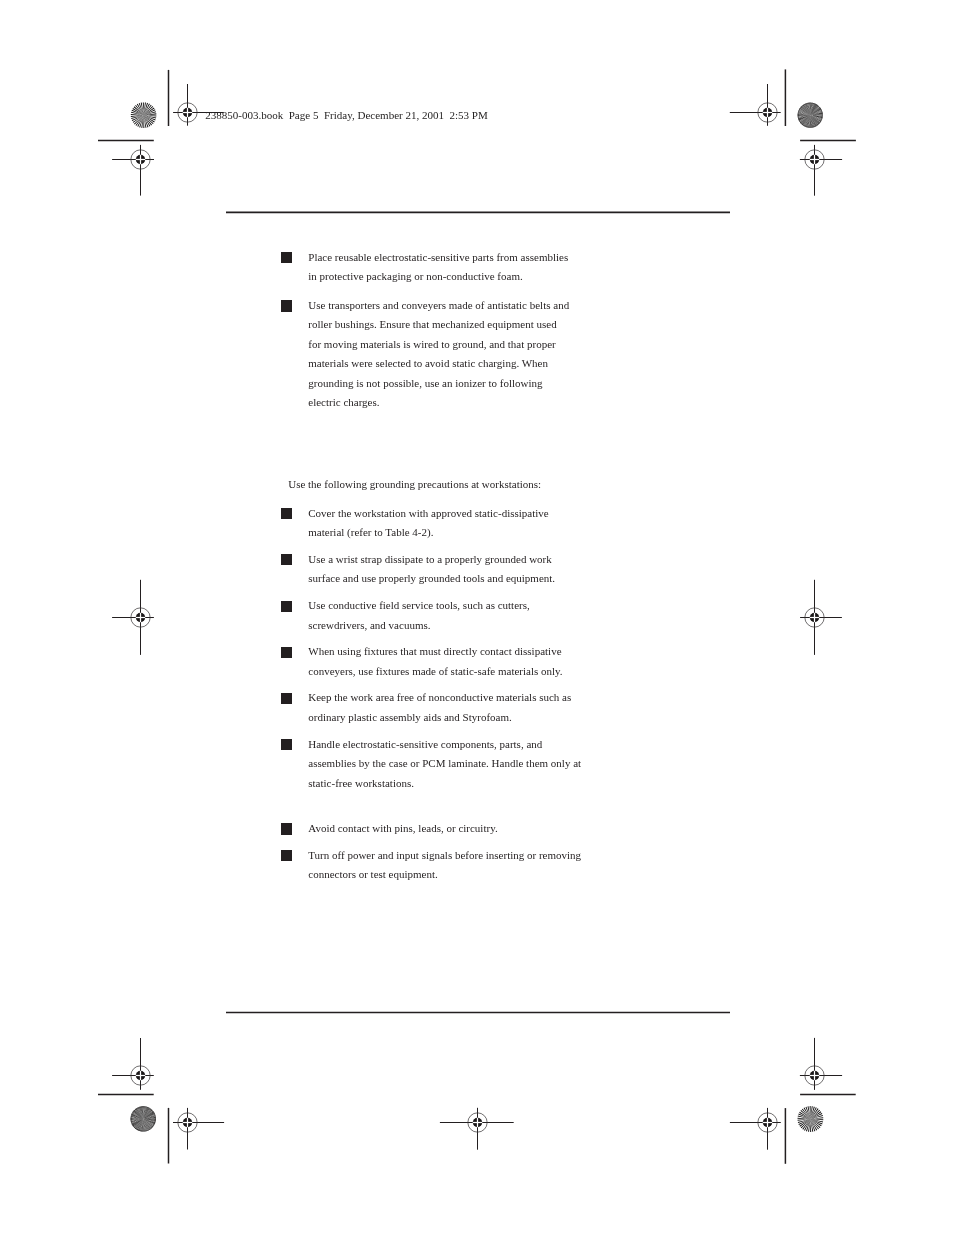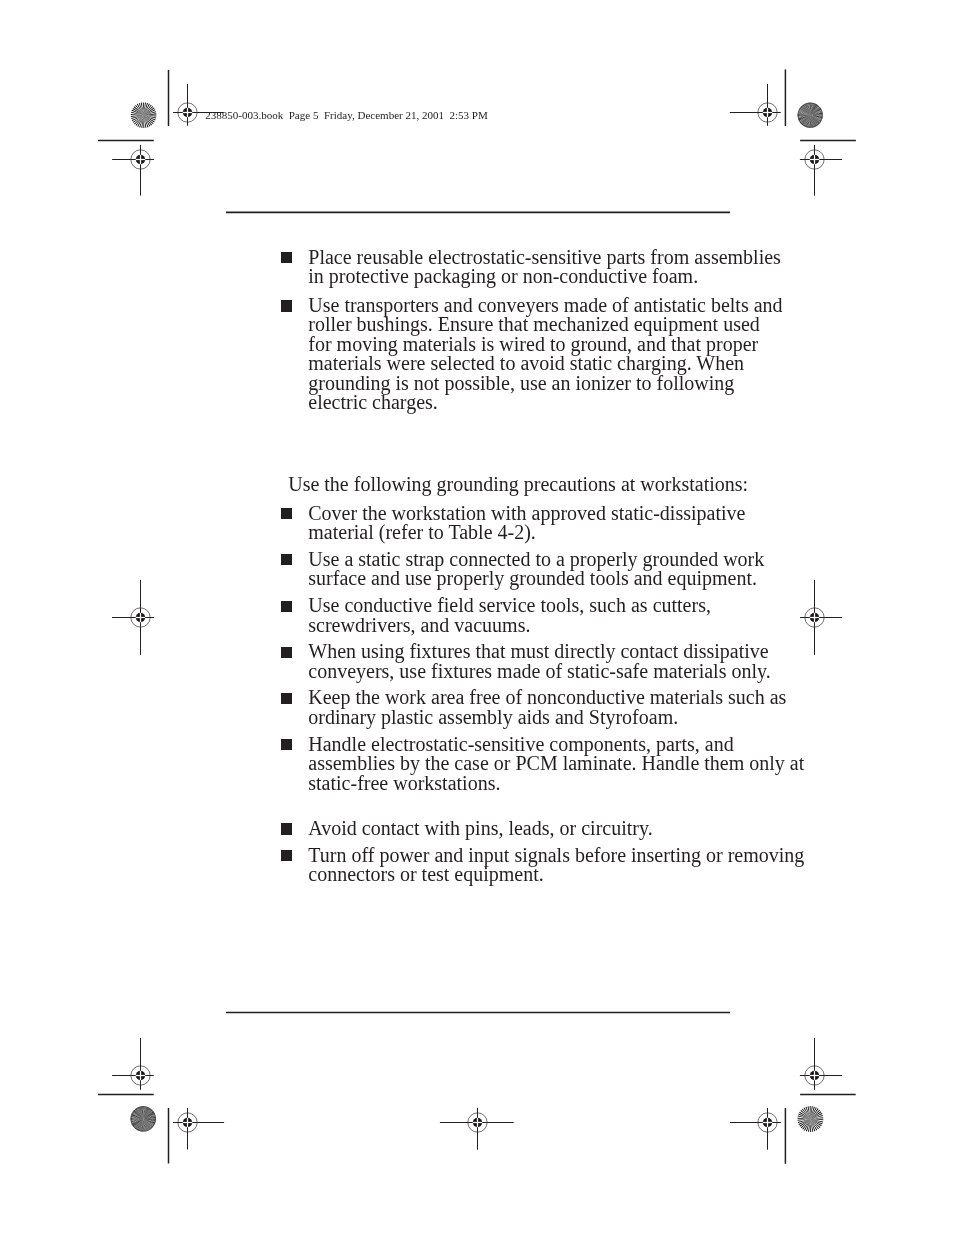--- a/index.html
+++ b/index.html
@@ -4,21 +4,21 @@
 <title>238850-003.book  Page 5</title>
 <style>
   html,body{margin:0;padding:0;background:#ffffff;}
   body{width:954px;height:1235px;position:relative;overflow:hidden;
        font-family:"Liberation Serif",serif;color:#231f20;
        -webkit-font-smoothing:antialiased;}
   .page{position:absolute;left:0;top:0;width:924px;height:1235px;background:#fff;}
   #marks{position:absolute;left:0;top:0;width:954px;height:1235px;}
   .hdr{transform:translateZ(0);position:absolute;left:205.2px;top:109.1px;font-size:11.02px;line-height:13px;
        color:#262424;white-space:pre;}
-  .content{transform:translateZ(0);position:absolute;left:280.2px;top:247.8px;width:470px;font-size:20px;
+  .content{transform:translateZ(0);position:absolute;left:280.2px;top:247.8px;width:470px;font-size:11px;
            line-height:19.4px;color:#231f20;}
   .blk{position:relative;padding-left:28.1px;margin:0;}
   .blk .bul{position:absolute;left:0.9px;top:4.35px;width:11.3px;height:11.2px;background:#231f20;}
   .blk.plain{padding-left:0;margin-left:8px;}
   .ln{display:block;white-space:pre;}
 </style>
 </head>
 <body>
 
 <div class="page">
@@ -147,21 +147,21 @@
       <div class="blk plain" style="margin-top: 62.2px;">
         <span class="ln">Use the following grounding precautions at workstations:</span>
       </div>
       <div class="blk" style="margin-top: 9.8px;">
         <span class="bul"></span>
         <span class="ln">Cover the workstation with approved static-dissipative</span>
         <span class="ln">material (refer to Table 4-2).</span>
       </div>
       <div class="blk" style="margin-top: 7.3px;">
         <span class="bul"></span>
-        <span class="ln">Use a static strap connected to a properly grounded work</span>
+        <span class="ln">Use a wrist strap dissipate to a properly grounded work</span>
         <span class="ln">surface and use properly grounded tools and equipment.</span>
       </div>
       <div class="blk" style="margin-top: 7.6px;">
         <span class="bul"></span>
         <span class="ln">Use conductive field service tools, such as cutters,</span>
         <span class="ln">screwdrivers, and vacuums.</span>
       </div>
       <div class="blk" style="margin-top: 7.1px;">
         <span class="bul"></span>
         <span class="ln">When using fixtures that must directly contact dissipative</span>

